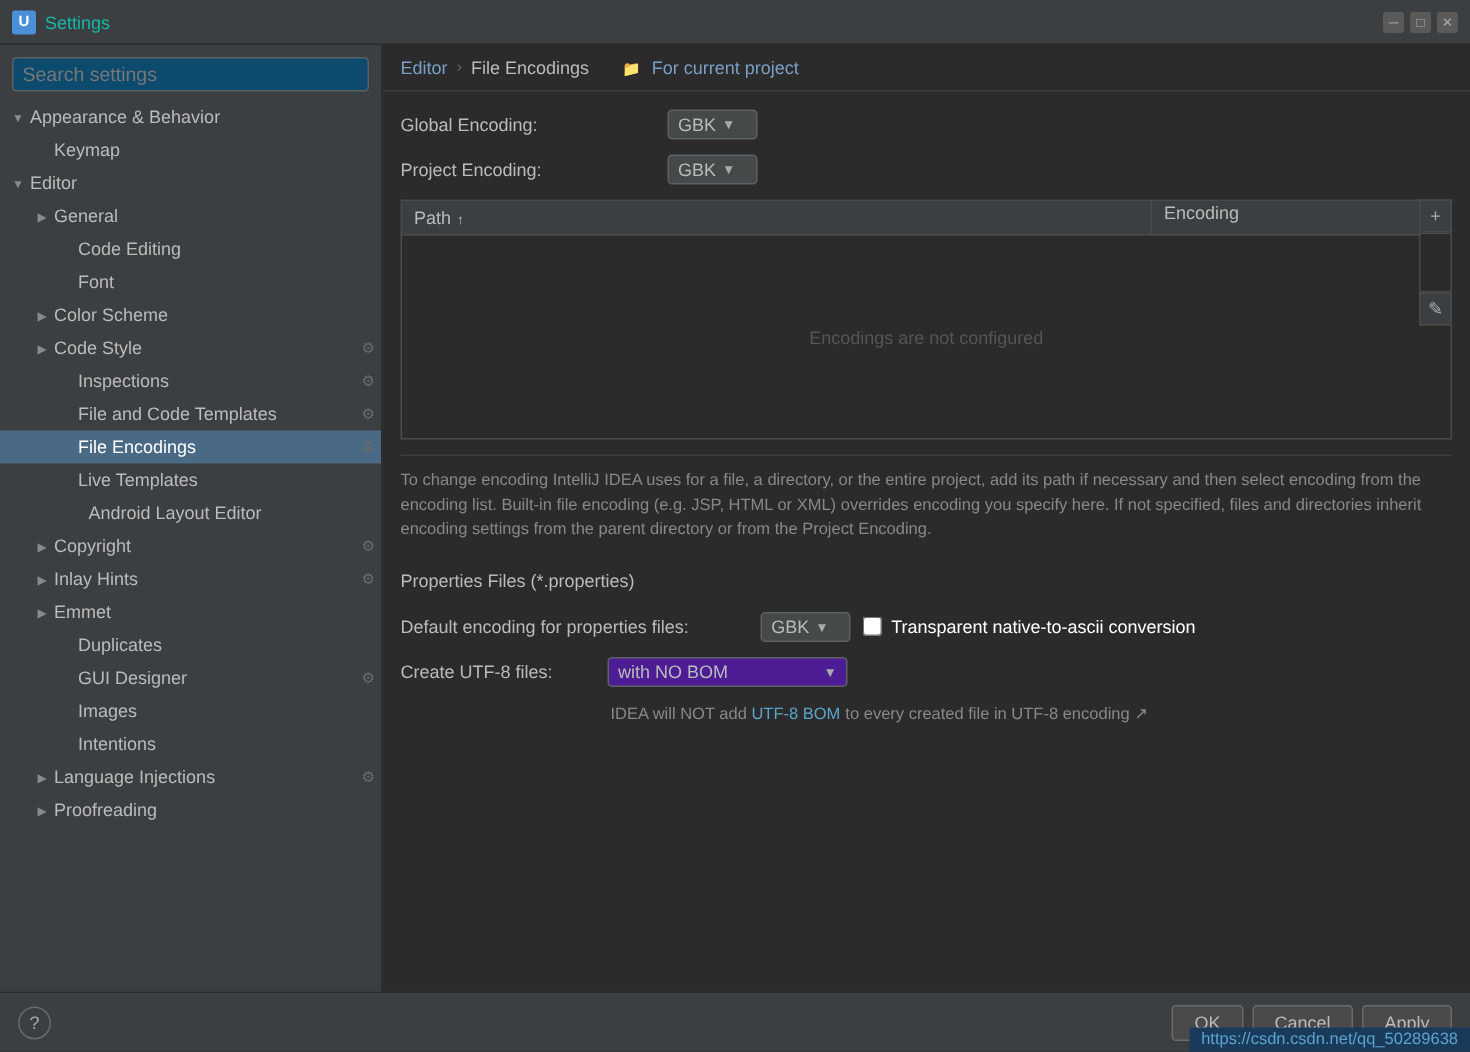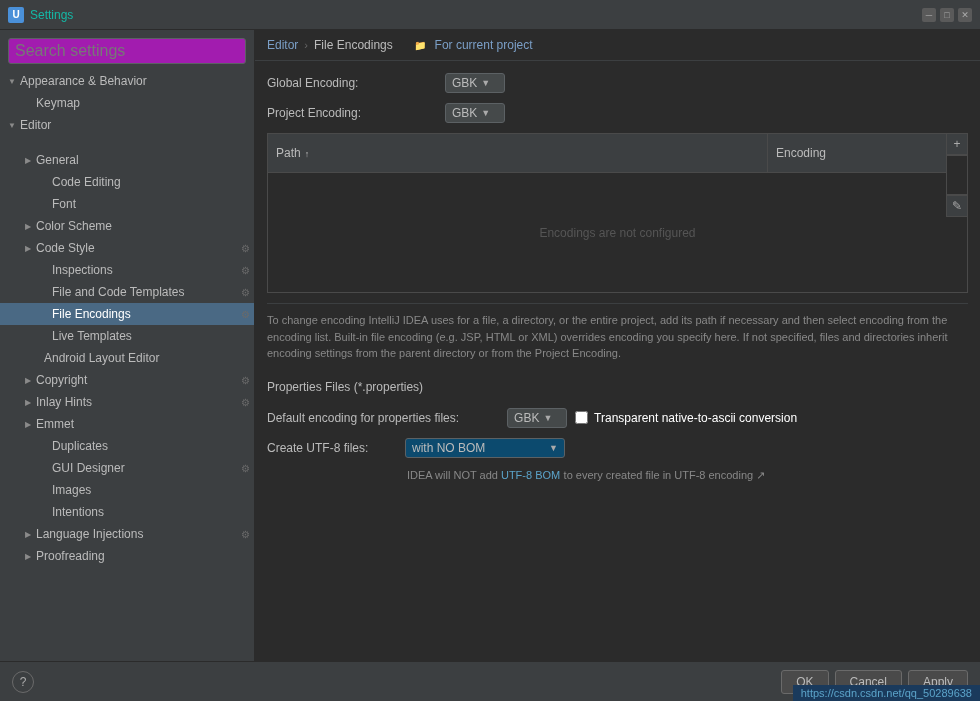--- a/index.html
+++ b/index.html
@@ -58,27 +58,27 @@
     
     .sidebar {
       width: 255px;
       background: #3c3f41;
       border-right: 1px solid #2b2b2b;
       overflow-y: auto;
       padding: 4px 0;
     }
     .search-box {
       margin: 4px 8px 6px 8px;
-      background: #a21caf;
+      background: #0c4a6e;
       border: 1px solid #5c6164;
       border-radius: 3px;
       padding: 3px 6px;
       color: #bbbbbb;
       width: calc(100% - 16px);
-      font-size: 16px;
+      font-size: 13px;
       outline: none;
     }
     .search-box::placeholder { color: #777; }
 
     .tree-item {
       display: flex;
       align-items: center;
       padding: 3px 0 3px 0;
       cursor: pointer;
       white-space: nowrap;
@@ -189,21 +189,21 @@
     }
     .table-col-path {
       flex: 1;
       padding: 4px 8px;
       font-size: 12px;
       color: #bbbbbb;
       display: flex; align-items: center; gap: 4px;
     }
     .table-col-encoding {
       width: 200px;
-      padding: 12px 8px;
+      padding: 1px 8px;
       font-size: 12px;
       color: #bbbbbb;
       border-left: 1px solid #4a4a4a;
     }
     .table-body {
       flex: 1;
       display: flex;
       align-items: center;
       justify-content: center;
       position: relative;
@@ -258,21 +258,21 @@
       accent-color: #4a90d9;
       cursor: pointer;
     }
     .checkbox-label {
       font-size: 12px;
       color: #ffffff;
     }
 
     
     .bom-dropdown {
-      background: #0c4a6e;
+      background: #4c1d95;
       border: 1px solid #5c6164;
       border-radius: 3px;
       padding: 2px 6px;
       color: #bbbbbb;
       font-size: 12px;
       cursor: pointer;
       display: flex;
       align-items: center;
       gap: 13px;
       min-width: 160px;
@@ -356,21 +356,21 @@
           <span class="item-label">Appearance &amp; Behavior</span>
         </div>
         <div class="tree-item" style="padding-left: 20px;">
           <span class="arrow leaf"></span>
           <span class="item-label">Keymap</span>
         </div>
         <div class="tree-item" style="padding-left: 4px;">
           <span class="arrow expanded"></span>
           <span class="item-label">Editor</span>
         </div>
-        <div class="tree-item" style="padding-left: 20px; margin-top: 13px;">
+        <div class="tree-item" style="padding-left: 20px;">
           <span class="arrow collapsed"></span>
           <span class="item-label">General</span>
         </div>
         <div class="tree-item" style="padding-left: 36px;">
           <span class="arrow leaf"></span>
           <span class="item-label">Code Editing</span>
         </div>
         <div class="tree-item" style="padding-left: 36px;">
           <span class="arrow leaf"></span>
           <span class="item-label">Font</span>
@@ -396,21 +396,21 @@
         </div>
         <div class="tree-item selected" style="padding-left: 36px;">
           <span class="arrow leaf"></span>
           <span class="item-label">File Encodings</span>
           <span class="item-icon-right">⚙</span>
         </div>
         <div class="tree-item" style="padding-left: 36px;">
           <span class="arrow leaf"></span>
           <span class="item-label">Live Templates</span>
         </div>
-        <div class="tree-item" style="padding-left: 28px; justify-content: center;">
+        <div class="tree-item" style="padding-left: 43px; justify-content: center;">
           <span class="arrow leaf"></span>
           <span class="item-label">Android Layout Editor</span>
         </div>
         <div class="tree-item" style="padding-left: 20px;">
           <span class="arrow collapsed"></span>
           <span class="item-label">Copyright</span>
           <span class="item-icon-right">⚙</span>
         </div>
         <div class="tree-item" style="padding-left: 20px;">
           <span class="arrow collapsed"></span>

